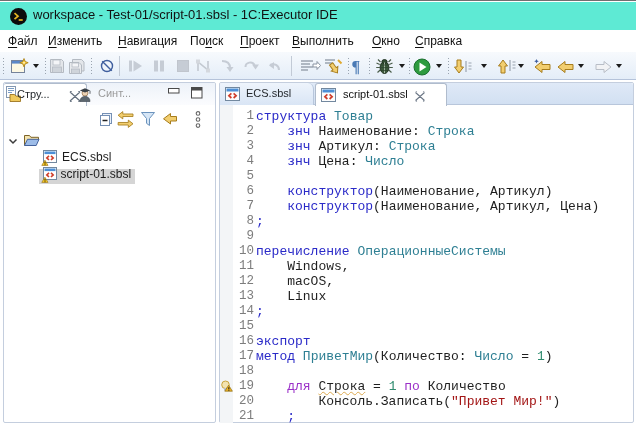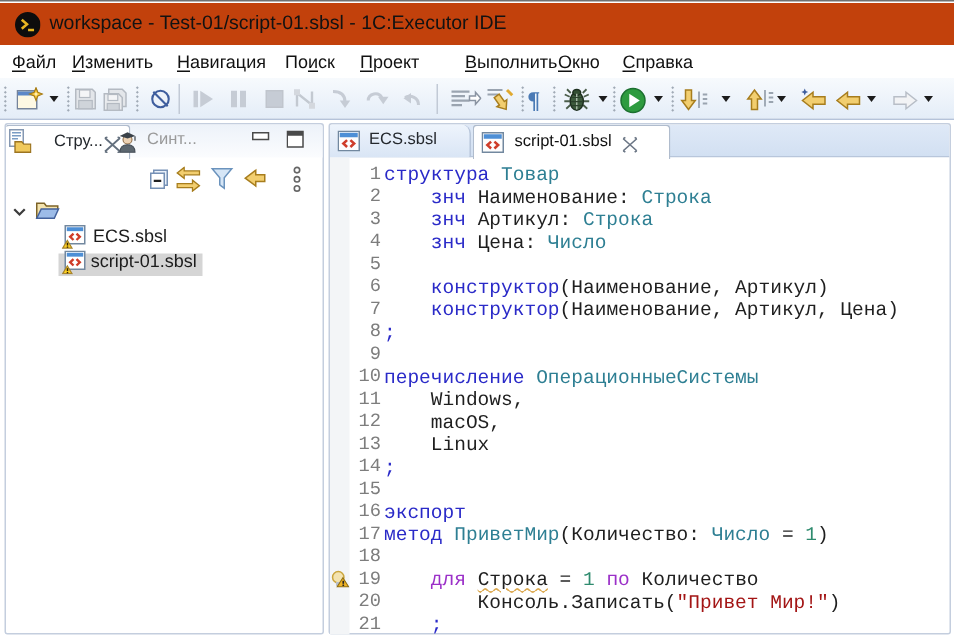--- a/index.html
+++ b/index.html
@@ -2,21 +2,21 @@
 <html><head>
 <meta charset="utf-8">
 <style>
   * { margin:0; padding:0; box-sizing:border-box; }
   html,body { width:636px; height:426px; background:#fff; overflow:hidden;
     font-family:"Liberation Sans", sans-serif; }
   .abs { position:absolute; }
   #win { position:relative; width:636px; height:426px; background:#fff;
     border-top:1px solid #707070; }
   
-  #titlebar { left:0; top:1px; width:636px; height:28px; background:#c2410c; }
+  #titlebar { left:0; top:1px; width:636px; height:28px; background:#5eead4; }
   #title-txt { left:33px; top:5px; font-size:13px; color:#121212; }
   
   #menubar { left:0; top:30px; width:636px; height:21px; background:#fff;
     font-size:12px; color:#111; }
   .mi { position:absolute; top:3px;text-align:right; }
   .mi u { text-decoration:underline; text-underline-offset:2px; }
   
   #toolbar { left:0; top:51px; width:636px; height:28px;
     background:linear-gradient(#f7fafd,#e4edf8);
     border-bottom:1px solid #b5c3da; }
@@ -67,21 +67,21 @@
     </svg>
     <div id="title-txt" class="abs">workspace - Test-01/script-01.sbsl - 1C:Executor IDE</div>
   </div>
 
   <div id="menubar" class="abs">
     <span class="mi" style="left:8px"><u>Ф</u>айл</span>
     <span class="mi" style="left:48px"><u>И</u>зменить</span>
     <span class="mi" style="left:118px"><u>Н</u>авигация</span>
     <span class="mi" style="left:190px">По<u>и</u>ск</span>
     <span class="mi" style="left:240px"><u>П</u>роект</span>
-    <span class="mi" style="left:310px"><u>В</u>ыполнить</span>
+    <span class="mi" style="left:292px"><u>В</u>ыполнить</span>
     <span class="mi" style="left:372px"><u>О</u>кно</span>
     <span class="mi" style="left:415px"><u>С</u>правка</span>
   </div>
 
   <div id="toolbar" class="abs">
     <div class="sep-dot" style="left:2px"></div>
 
     <svg class="tbi" style="left:11px" width="18" height="17" viewBox="0 0 18 17">
       <rect x="0.5" y="2.5" width="13" height="12" fill="#fdf8e3" stroke="#75839a"></rect>
       <path d="M1 3 h12 v2.6 h-12 z" fill="#5b87c8"></path>
@@ -213,21 +213,21 @@
   <div id="lpanel" class="abs">
     <div class="abs" style="left:0;top:0;width:211px;height:22px;border-radius:2px 2px 0 0;
       background:linear-gradient(#edf2f9,#fbfcfe);"></div>
 
     <div class="tab tab-active" style="left:0;width:83px;border-left:none;border-top-left-radius:2px;">
       <svg class="abs" style="left:1px;top:2px" width="16" height="16" viewBox="0 0 16 16">
         <rect x="1.5" y="0.5" width="9" height="11" fill="#fff" stroke="#8598b2"></rect>
         <path d="M3 2.5 h6 M3 4.5 h6 M3 6.5 h4" stroke="#7a9cc4" stroke-width="1"></path>
         <path d="M5 8.5 h4.5 l1.4 1.6 h4.6 v5.4 h-10.5 z" fill="#f0c95c" stroke="#9c7420" stroke-width="0.9"></path>
       </svg>
-      <span class="abs" style="left:32px;top:4px;color:#24282d">Стру...</span>
+      <span class="abs" style="left:13px;top:4px;color:#24282d">Стру...</span>
       <svg class="abs" style="left:65px;top:7px" width="12" height="11" viewBox="0 0 12 11">
         <path d="M1 1 L11 10 M11 1 L1 10 M1 1 l1.6 -0.8 M11 1 l-1.6 -0.8 M1 10 l1.6 0.8 M11 10 l-1.6 0.8" stroke="#64707e" stroke-width="1.2" fill="none"></path>
       </svg>
     </div>
 
     <div class="tab" style="left:69px;width:72px;">
       <svg class="abs" style="left:4px;top:3px" width="16" height="16" viewBox="0 0 16 16">
         <circle cx="8" cy="7" r="3" fill="#ecd2b4" stroke="#8c6a45" stroke-width="0.7"></circle>
         <path d="M3 15.5 c0-3.4 2.2-5 5-5 s5 1.6 5 5 z" fill="#5d676f" stroke="#454e57" stroke-width="0.7"></path>
         <path d="M2.8 4.6 L8 2.2 l5.2 2.4 -5.2 1.8 z" fill="#3a4148"></path>

